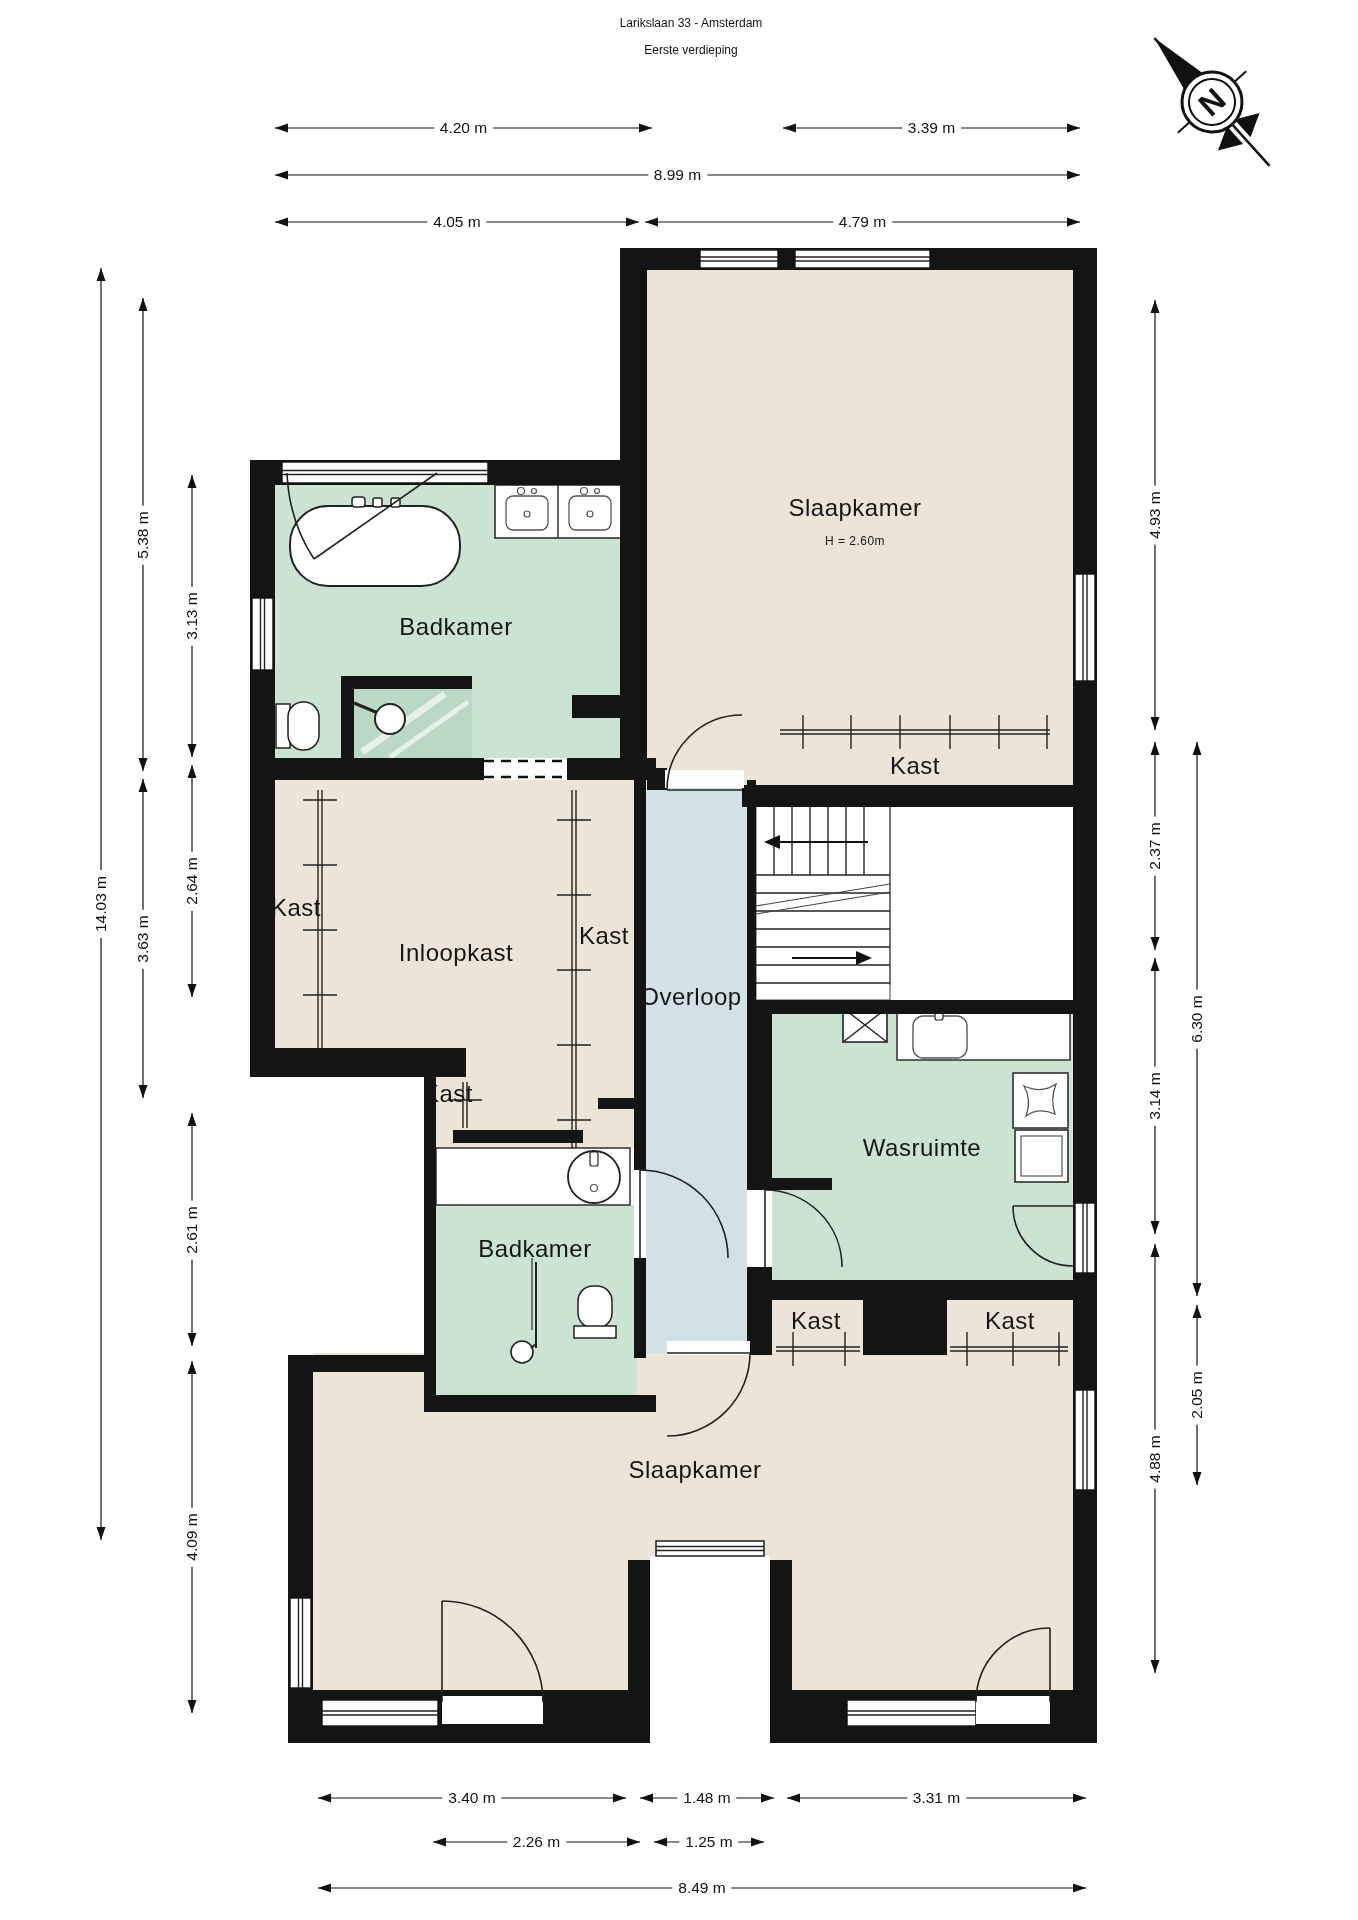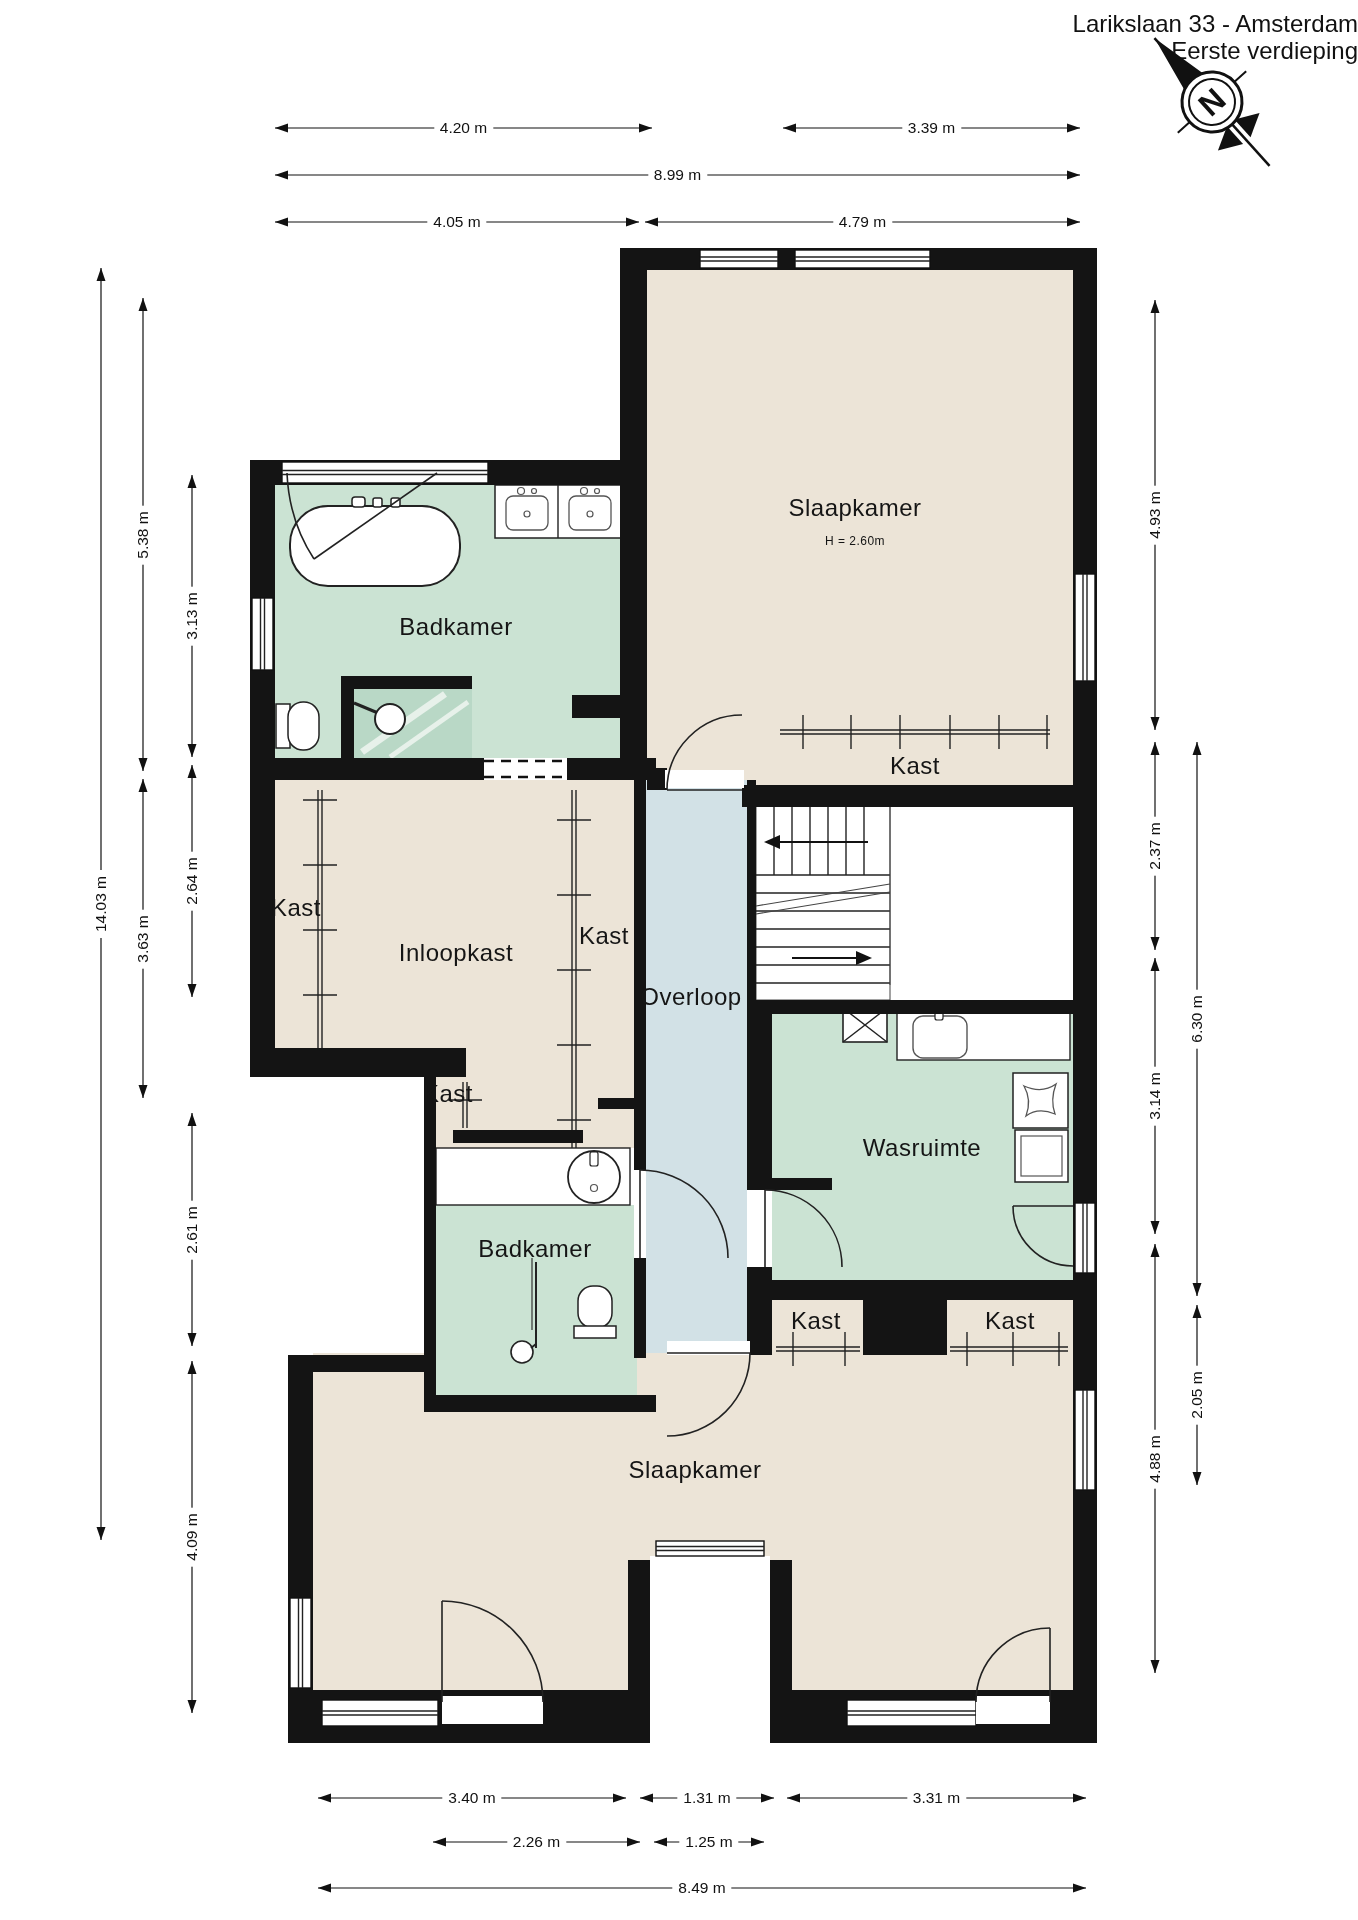--- a/index.html
+++ b/index.html
@@ -1,19 +1,19 @@
 <!DOCTYPE html>
 <html><head>
 <meta charset="utf-8">
 <style>
   html,body{margin:0;padding:0;background:#fff}
   .page{position:relative;width:1358px;height:1920px;background:#fff;
         font-family:"Liberation Sans",sans-serif;color:#1a1a1a;overflow:hidden}
-  .title{position:absolute;left:24px;right:0;top:10px;text-align:right;
-         font-size:24px;line-height:27px;color:#111}
+  .title{position:absolute;left:24px;right:0;top:10px;text-align:center;
+         font-size:12px;line-height:27px;color:#111}
   svg.plan{position:absolute;left:0;top:0}
   .room-label{position:absolute;transform:translate(-50%,-50%);font-size:24px;
               white-space:nowrap;color:#151515;letter-spacing:.5px}
   .room-label.small{font-size:12px}
   .dim-label{position:absolute;transform:translate(-50%,-50%);font-size:15.5px;
              background:#fff;padding:0 6px;white-space:nowrap;color:#111}
   .dim-label.v{transform:translate(-50%,-50%) rotate(-90deg)}
 </style>
 </head>
 <body>
@@ -306,21 +306,21 @@
         <text x="0" y="11" text-anchor="middle" font-size="32" font-weight="bold" font-family="&quot;Liberation Sans&quot;,sans-serif" fill="#111">N</text>
       </g>
     </svg>
   <div id="labels">
       <div class="dim-label" style="left: 463.5px; top: 128px;">4.20 m</div>
       <div class="dim-label" style="left: 931.5px; top: 128px;">3.39 m</div>
       <div class="dim-label" style="left: 677.5px; top: 175px;">8.99 m</div>
       <div class="dim-label" style="left: 457px; top: 222px;">4.05 m</div>
       <div class="dim-label" style="left: 862.5px; top: 222px;">4.79 m</div>
       <div class="dim-label" style="left: 472px; top: 1798px;">3.40 m</div>
-      <div class="dim-label" style="left: 707px; top: 1798px;">1.31 m</div>
+      <div class="dim-label" style="left: 707px; top: 1798px;">1.48 m</div>
       <div class="dim-label" style="left: 936.5px; top: 1798px;">3.31 m</div>
       <div class="dim-label" style="left: 536.5px; top: 1842px;">2.26 m</div>
       <div class="dim-label" style="left: 709px; top: 1842px;">1.25 m</div>
       <div class="dim-label" style="left: 702px; top: 1888px;">8.49 m</div>
       <div class="dim-label v" style="left: 101px; top: 904px;">14.03 m</div>
       <div class="dim-label v" style="left: 143px; top: 534.5px;">5.38 m</div>
       <div class="dim-label v" style="left: 143px; top: 938.5px;">3.63 m</div>
       <div class="dim-label v" style="left: 192px; top: 616px;">3.13 m</div>
       <div class="dim-label v" style="left: 192px; top: 881px;">2.64 m</div>
       <div class="dim-label v" style="left: 192px; top: 1229.5px;">2.61 m</div>

